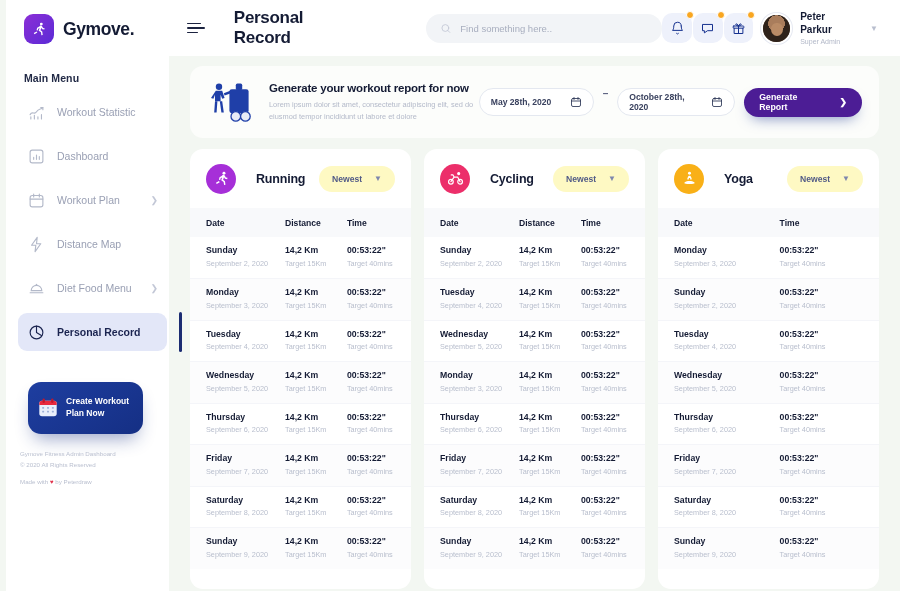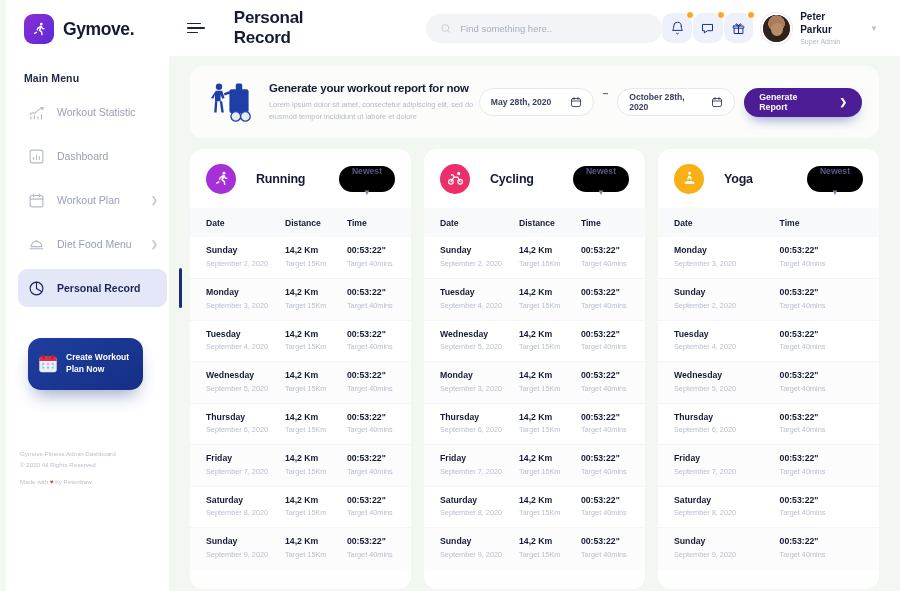--- a/index.html
+++ b/index.html
@@ -145,22 +145,22 @@
     flex:1; background:#fff; border-radius:13px; overflow:hidden;
     height:440px; display:flex; flex-direction:column; min-width:0;
   }
   .card-head { height:59px; display:flex; align-items:center; padding:0 16px; flex:0 0 59px;gap:8px; }
   .sport-ic {
     width:30px; height:30px; border-radius:50%; flex:0 0 30px;
     display:flex; align-items:center; justify-content:center;
   }
   .sport-name { font-size:12.5px; font-weight:700; margin-left:12px; color:#141b34; letter-spacing:-.2px; }
   .sortbtn {
-    margin-left:auto; height:26px; border-radius:14px; background:#000000;
-    display:flex; align-items:center; gap:12px; padding:0 13px; cursor:pointer;flex-direction:column;
+    margin-left:auto; height:26px; border-radius:14px; background:#fef9c3;
+    display:flex; align-items:center; gap:12px; padding:0 13px; cursor:pointer;
   }
   .sortbtn span { font-size:8.6px; font-weight:700; color:#515a86; }
   .sortbtn .chev { color:#7e87ad; font-size:8px; }
 
   table { width:100%; border-collapse:collapse; table-layout:fixed; }
   thead tr { background:#f8f9fb; }
   th {
     text-align:left; font-size:8.6px; font-weight:700; color:#141b34;
     padding:9px 0 9px 0; height:29px;
   }
@@ -220,20 +220,28 @@
         <span class="nav-ic">
           <svg viewBox="0 0 24 24" fill="none" stroke="#b3b9c9" stroke-width="1.6" stroke-linecap="round">
             <rect x="3" y="5" width="18" height="16" rx="3"></rect>
             <path d="M3 10h18M8 3v4M16 3v4"></path>
           </svg>
         </span>
         <span class="nav-text">Workout Plan</span>
         <span class="nav-arrow">❯</span>
       </div>
 
+      <div class="nav-item">
+        <span class="nav-ic">
+          <svg viewBox="0 0 24 24" fill="none" stroke="#b3b9c9" stroke-width="1.6" stroke-linecap="round" stroke-linejoin="round">
+            <path d="M13 2 5 13h6l-1 9 8-11h-6z"></path>
+          </svg>
+        </span>
+        <span class="nav-text">Distance Map</span>
+      </div>
 
       <div class="nav-item">
         <span class="nav-ic">
           <svg viewBox="0 0 24 24" fill="none" stroke="#b3b9c9" stroke-width="1.6" stroke-linecap="round">
             <path d="M3 18h18"></path>
             <path d="M4.5 15a7.5 7.5 0 0 1 15 0z"></path>
             <path d="M12 7.5V6"></path>
           </svg>
         </span>
         <span class="nav-text">Diet Food Menu</span>

